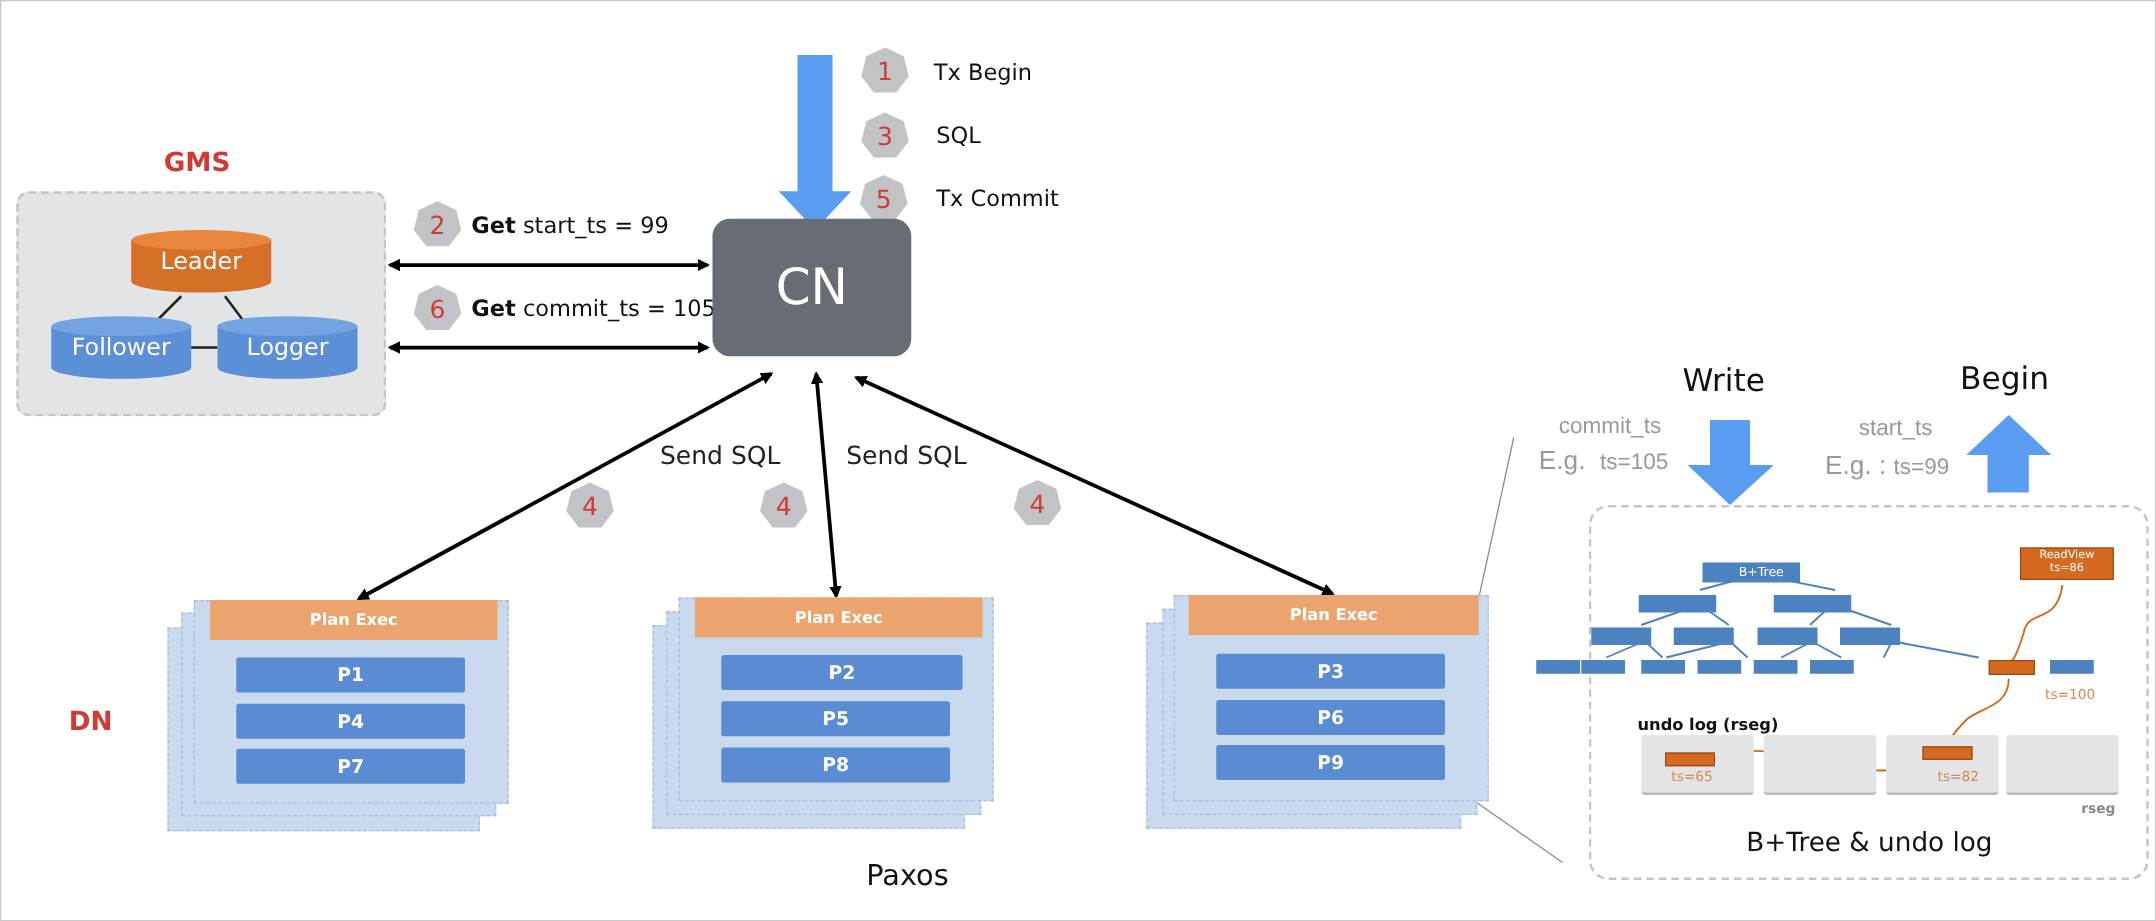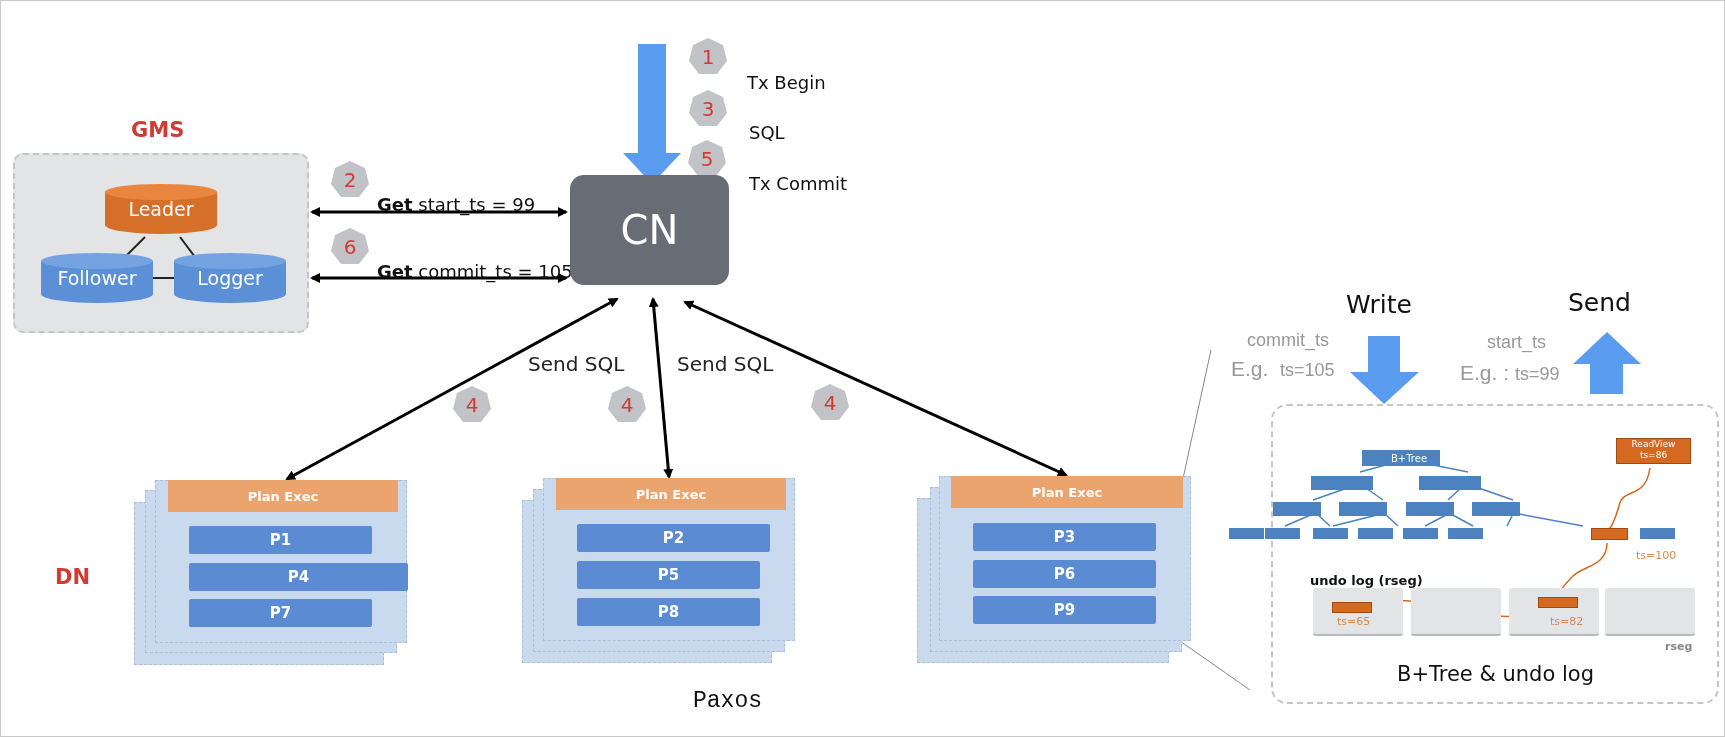--- a/index.html
+++ b/index.html
@@ -25,21 +25,21 @@
       position: absolute; left: 0; top: 0; width: 100%; height: 16px; border-radius: 50%;
     }
     .cyl .lbl {
       position: absolute; left: 0; top: 14px; width: 100%; text-align: center;
       color: #fff; font-size: 19px;
     }
     .cyl.orange .body { background: #d66f28; }
     .cyl.orange .top { background: #e8863e; }
     .cyl.blue .body { background: #5b8fd6; }
     .cyl.blue .top { background: #75a3e2; }
-    .step-text { font-size: 18px; color: #111; white-space: nowrap; margin-top: 24px; }
+    .step-text { font-size: 18px; color: #111; white-space: nowrap; }
     .step-text b { font-weight: bold; }
     .badge {
       position: absolute; width: 40px; height: 40px;
       display: flex; align-items: center; justify-content: center;
       color: #d23a34; font-size: 20px;
     }
     .badge svg { position: absolute; left: 0; top: 0; }
     .badge span { position: relative; }
     .cn-box {
       left: 570px; top: 175px; width: 159px; height: 110px;
@@ -194,21 +194,21 @@
 </div>
 
 <div class="abs red-label" style="left:55px; top:565px;">DN</div>
 
 <div>
   <div class="dn-layer" style="left:134px; top:502px; width:250px; height:163px;"></div>
   <div class="dn-layer" style="left:145px; top:490px; width:252px; height:163px;"></div>
   <div class="dn-layer" style="left:155px; top:480px; width:252px; height:163px;"></div>
   <div class="plan-exec" style="left:168px; top:480px; width:230px;">Plan Exec</div>
   <div class="part" style="left:189px; top:526px; width:183px;">P1</div>
-  <div class="part" style="left:189px; top:563px; width:219px;">P4</div>
+  <div class="part" style="left:189px; top:563px; width:183px;">P4</div>
   <div class="part" style="left:189px; top:599px; width:183px;">P7</div>
 </div>
 
 <div>
   <div class="dn-layer" style="left:522px; top:500px; width:250px; height:163px;"></div>
   <div class="dn-layer" style="left:533px; top:489px; width:252px; height:163px;"></div>
   <div class="dn-layer" style="left:543px; top:478px; width:252px; height:163px;"></div>
   <div class="plan-exec" style="left:556px; top:478px; width:230px;">Plan Exec</div>
   <div class="part" style="left:577px; top:524px; width:193px;">P2</div>
   <div class="part" style="left:577px; top:561px; width:183px;">P5</div>
@@ -218,27 +218,27 @@
 <div>
   <div class="dn-layer" style="left:917px; top:498px; width:252px; height:165px;"></div>
   <div class="dn-layer" style="left:930px; top:487px; width:252px; height:165px;"></div>
   <div class="dn-layer" style="left:939px; top:476px; width:252px; height:165px;"></div>
   <div class="plan-exec" style="left:951px; top:476px; width:232px;">Plan Exec</div>
   <div class="part" style="left:973px; top:523px; width:183px;">P3</div>
   <div class="part" style="left:973px; top:560px; width:183px;">P6</div>
   <div class="part" style="left:973px; top:596px; width:183px;">P9</div>
 </div>
 
-<div class="abs" style="left:693px; top:688px; font-size:23px; color:#111;font-family:Liberation Mono, monospace;">Paxos</div>
+<div class="abs" style="left:693px; top:688px; font-size:23px; color:#111;">Paxos</div>
 
 <div class="abs wr-title" style="left:1302px; top:290px;">Write</div>
 <div class="abs wr-sub" style="left:1247px; top:330px;">commit_ts</div>
 <div class="abs wr-eg" style="left:1231px; top:357px;"><span>E.g.</span>&nbsp;&nbsp;<small>ts=105</small></div>
 
-<div class="abs wr-title" style="left:1524px; top:288px;">Send</div>
+<div class="abs wr-title" style="left:1524px; top:288px;">Begin</div>
 <div class="abs wr-sub" style="left:1487px; top:332px;">start_ts</div>
 <div class="abs wr-eg" style="left:1460px; top:361px;"><span>E.g. :</span>&nbsp;<small>ts=99</small></div>
 
 <div class="abs bt-box">
   <svg class="overlay" width="448" height="300">
     <g stroke="#4b82bf" stroke-width="1.5">
       <line x1="131" y1="54" x2="87" y2="66"></line>
       <line x1="135" y1="54" x2="195" y2="66"></line>
       <line x1="80" y1="80" x2="40" y2="94"></line>
       <line x1="90" y1="80" x2="110" y2="94"></line>

